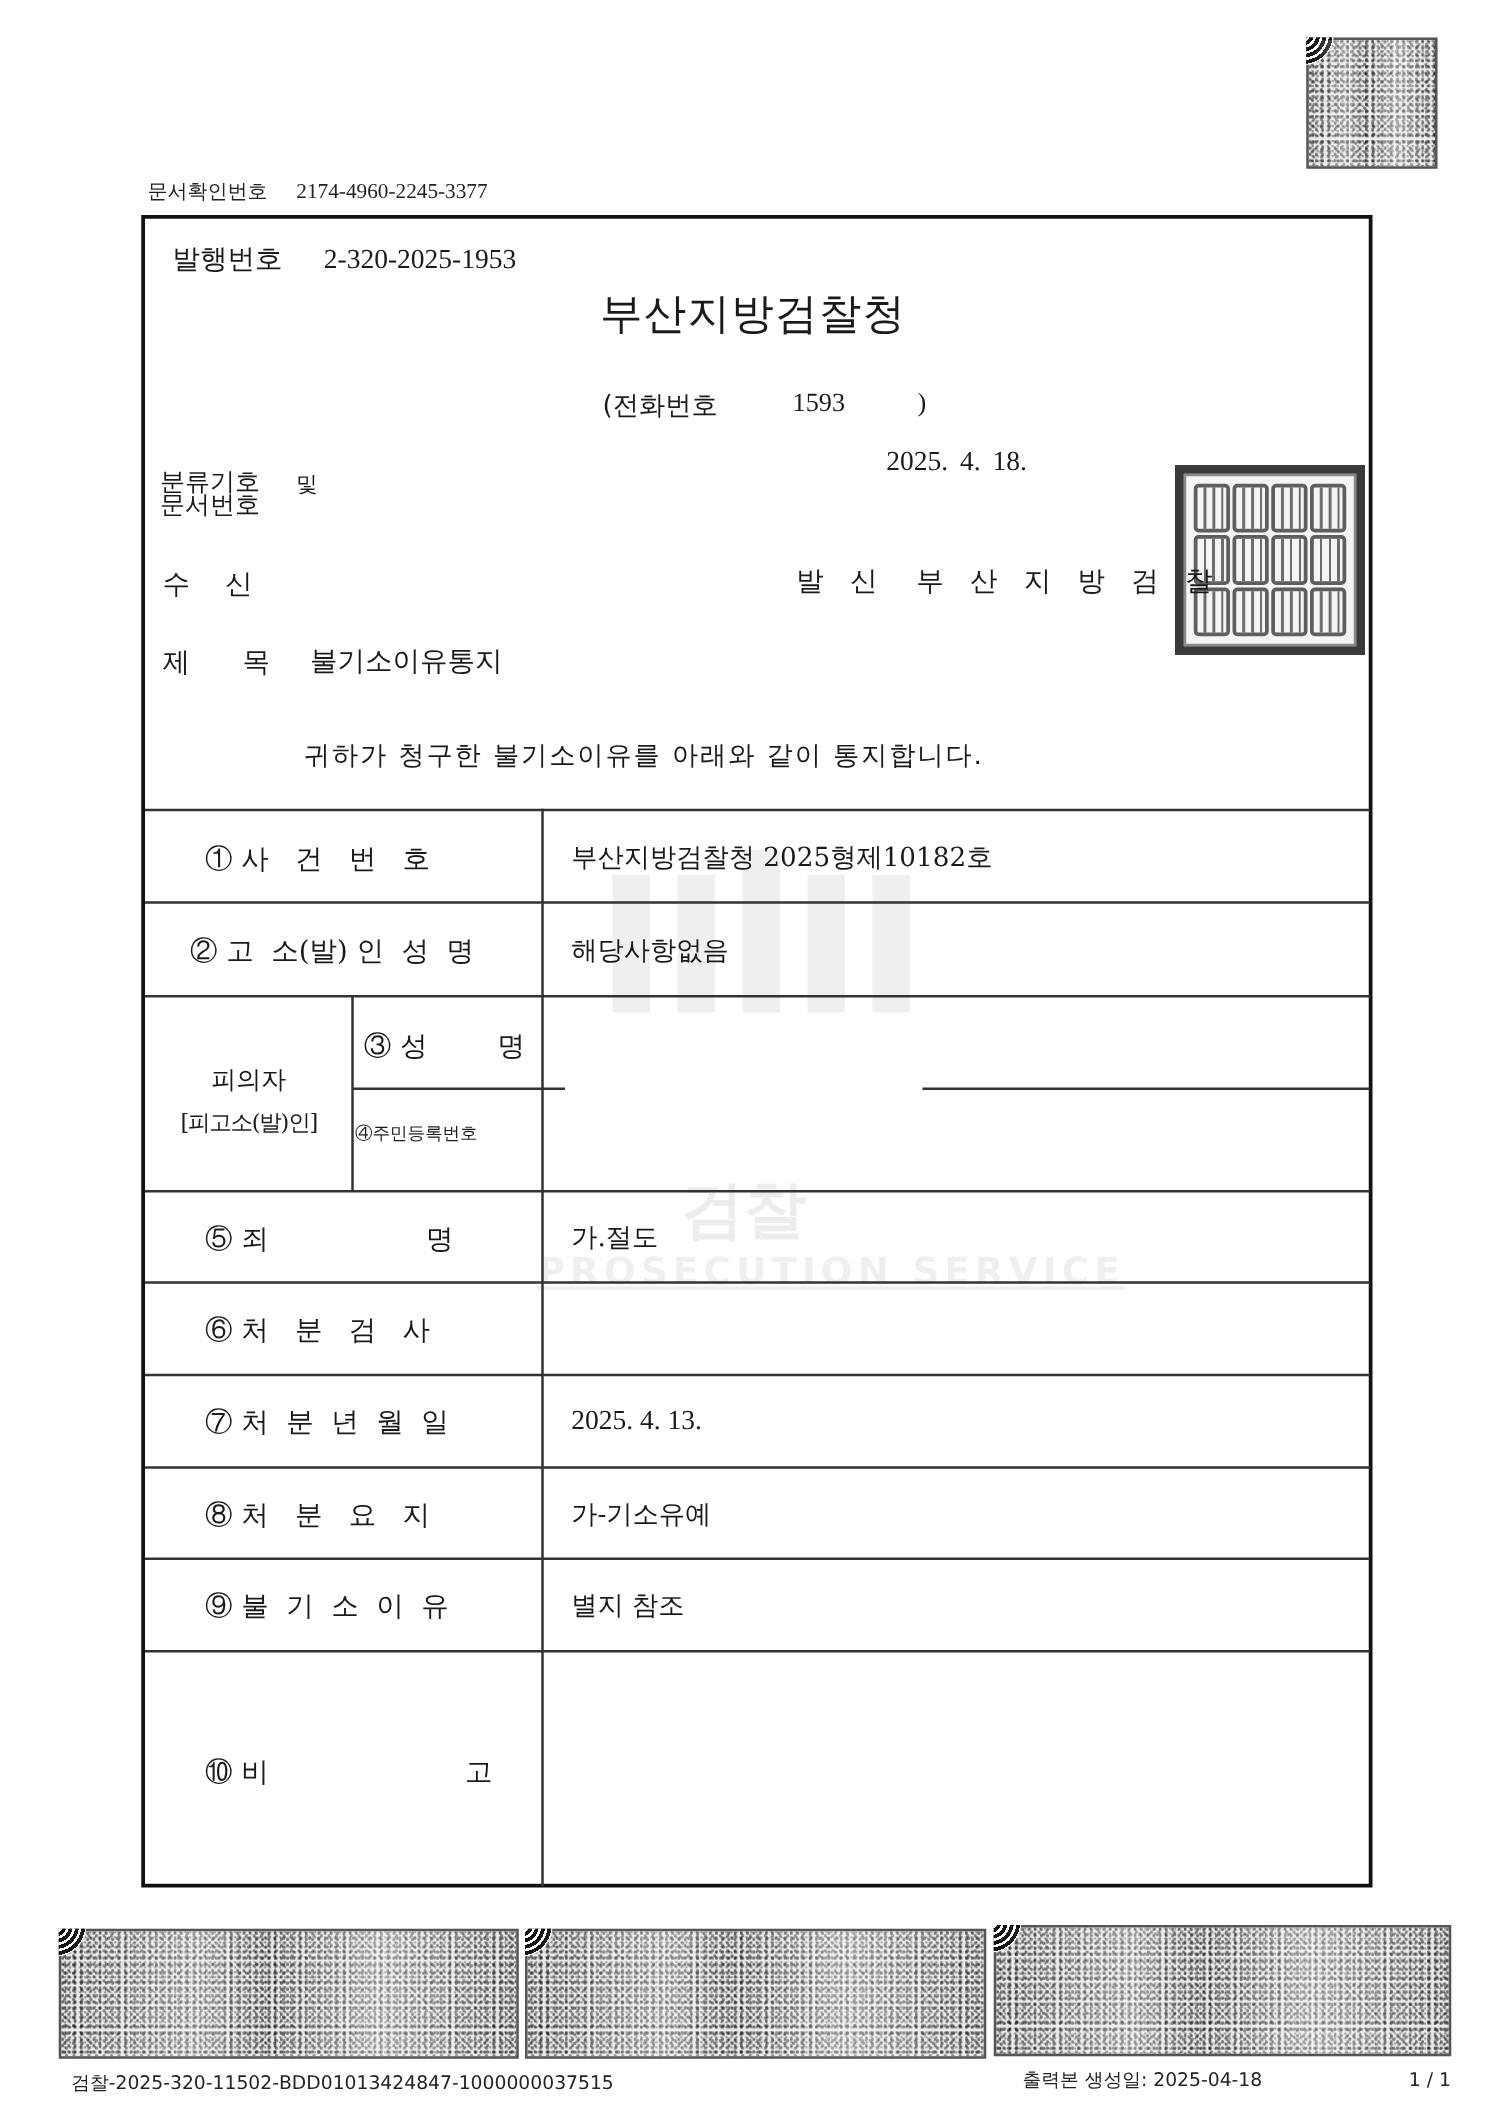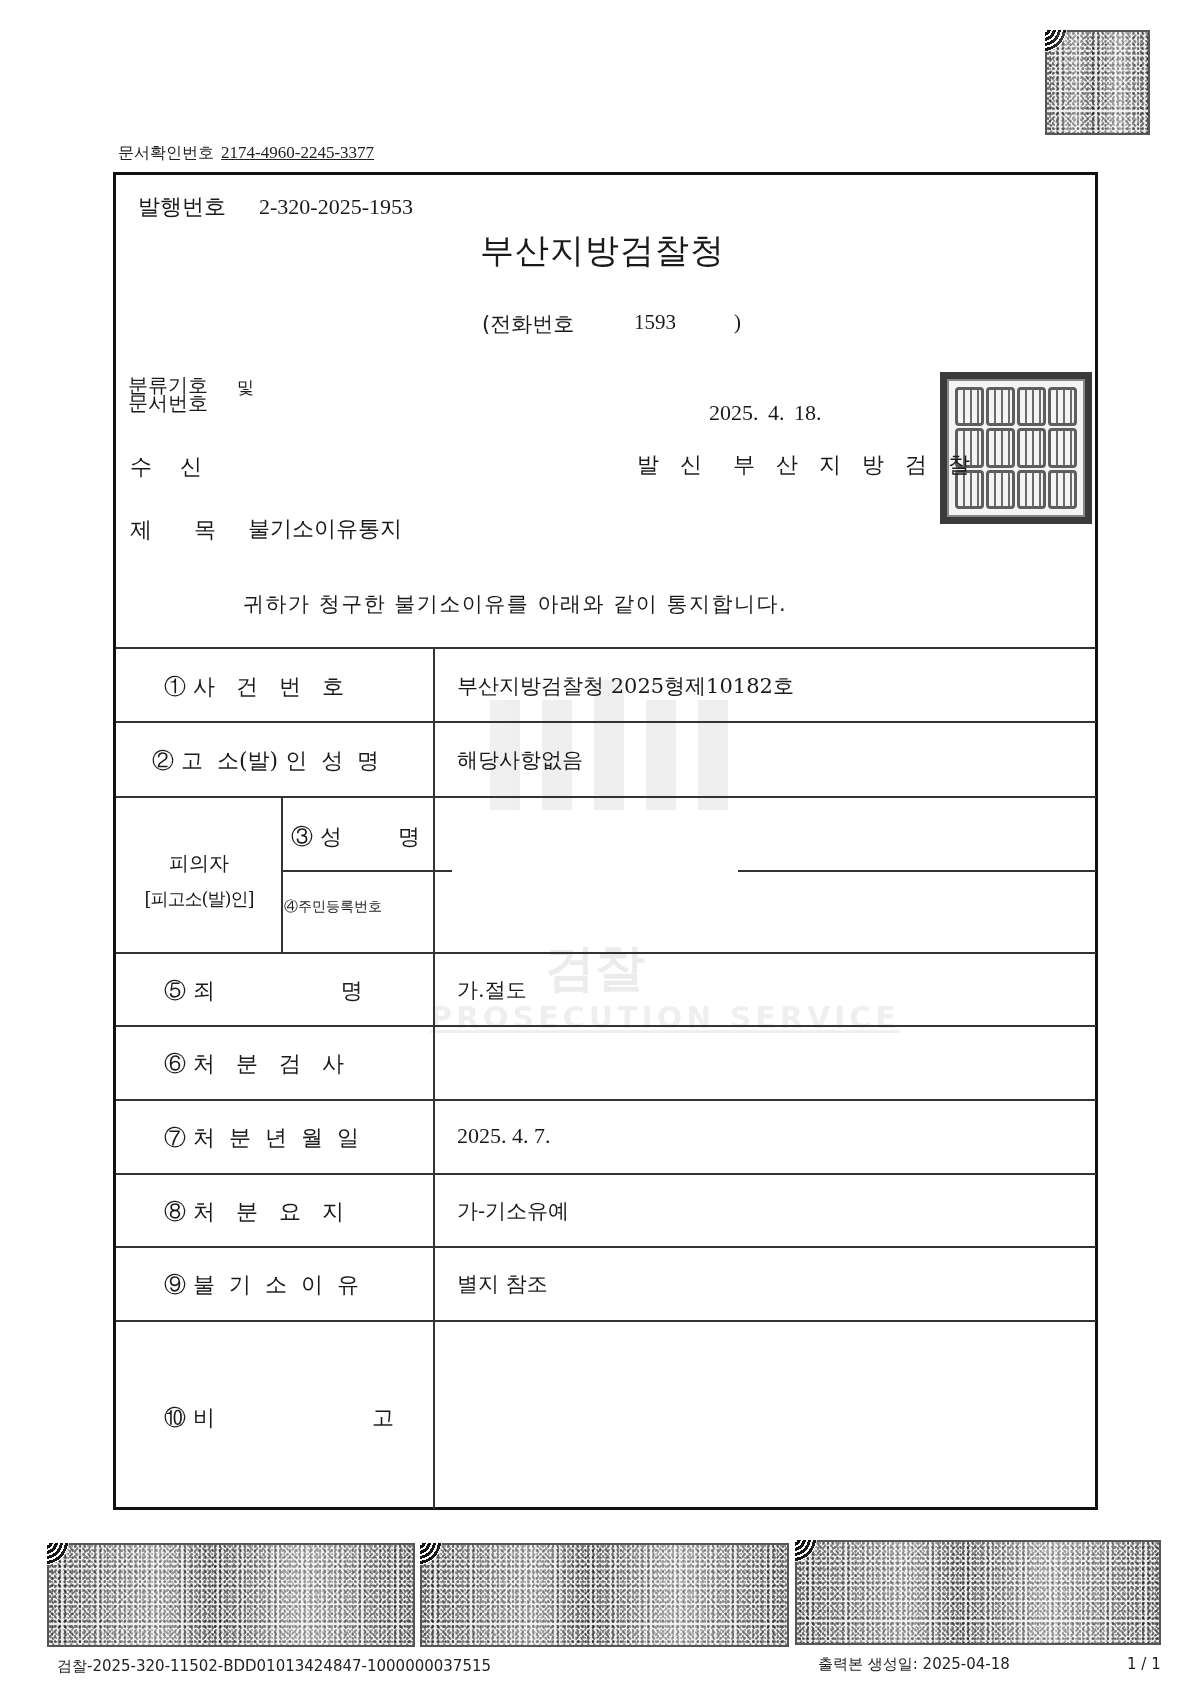--- a/index.html
+++ b/index.html
@@ -72,21 +72,21 @@
 </head>
 <body>
 
 <div class="code" style="left:1045px; top:30px; width:105px; height:105px;">
   <div class="rings"></div>
   <div class="fade"></div>
 </div>
 
 <div class="abs sans" style="left:118px; top:143px; font-size:16px; color:#222;">
   <span>문서확인번호</span>
-  <span class="num" style="margin-left:2px; font-size:17px;text-decoration:underline;">2174-4960-2245-3377</span>
+  <span class="num" style="margin-left:18px; font-size:17px;">2174-4960-2245-3377</span>
 </div>
 
 <div class="frame"></div>
 
 <div class="abs" style="left:138px; top:179px; font-size:22px;margin-top:13px;">
   <span class="sans">발행번호</span>
   <span class="num" style="margin-left:26px; font-size:22px;">2-320-2025-1953</span>
 </div>
 
 <div class="abs sans" style="left:480px; top:228px; font-size:34px; letter-spacing:1px;">부산지방검찰청</div>
@@ -96,21 +96,21 @@
   <span class="num" style="position:absolute; left:152px; width:60px;">1593</span>
   <span class="num" style="position:absolute; left:252px;">)</span>
 </div>
 
 <div class="abs sans" style="left:128px; top:376px; font-size:20px; line-height:18px;">
   <div>분류기호</div>
   <div>문서번호</div>
 </div>
 <div class="abs sans" style="left:237px; top:376px; font-size:17px;">및</div>
 
-<div class="abs num" style="left:709px; top:400px; font-size:22px; word-spacing:4px;">2025. 4. 18.</div>
+<div class="abs num" style="left:709px; top:356px; font-size:22px; word-spacing:4px;">2025. 4. 18.</div>
 
 <div class="seal">
   <div class="seal-grid">
     <span></span>
       <span></span>
       <span></span>
       <span></span>
     <span></span>
       <span></span>
       <span></span>
@@ -172,21 +172,21 @@
 <div class="abs serif lbl" style="left:284px; top:898px; font-size:14px;">④주민등록번호</div>
 <div class="abs serif val" style="left:457px; top:898px;"></div>
 
 <div class="abs serif lbl" style="left:164px; top:976px;">⑤ 죄                  명</div>
 <div class="abs serif val" style="left:457px; top:976px;">가.절도</div>
 
 <div class="abs serif lbl" style="left:164px; top:1049px;">⑥ 처   분   검   사</div>
 <div class="abs serif val" style="left:457px; top:1049px;"></div>
 
 <div class="abs serif lbl" style="left:164px; top:1123px;">⑦ 처  분  년  월  일</div>
-<div class="abs num val" style="left:457px; top:1123px; font-size:22px;">2025. 4. 7.</div>
+<div class="abs num val" style="left:457px; top:1123px; font-size:22px;">2025. 4. 13.</div>
 
 <div class="abs serif lbl" style="left:164px; top:1197px;">⑧ 처   분   요   지</div>
 <div class="abs serif val" style="left:457px; top:1197px;">가-기소유예</div>
 
 <div class="abs serif lbl" style="left:164px; top:1270px;">⑨ 불  기  소  이  유</div>
 <div class="abs serif val" style="left:457px; top:1270px;">별지 참조</div>
 
 <div class="abs serif lbl" style="left:164px; top:1403px;">⑩ 비</div>
 <div class="abs serif lbl" style="left:372px; top:1403px;">고</div>
 <div class="abs serif val" style="left:457px; top:1403px;"></div>

